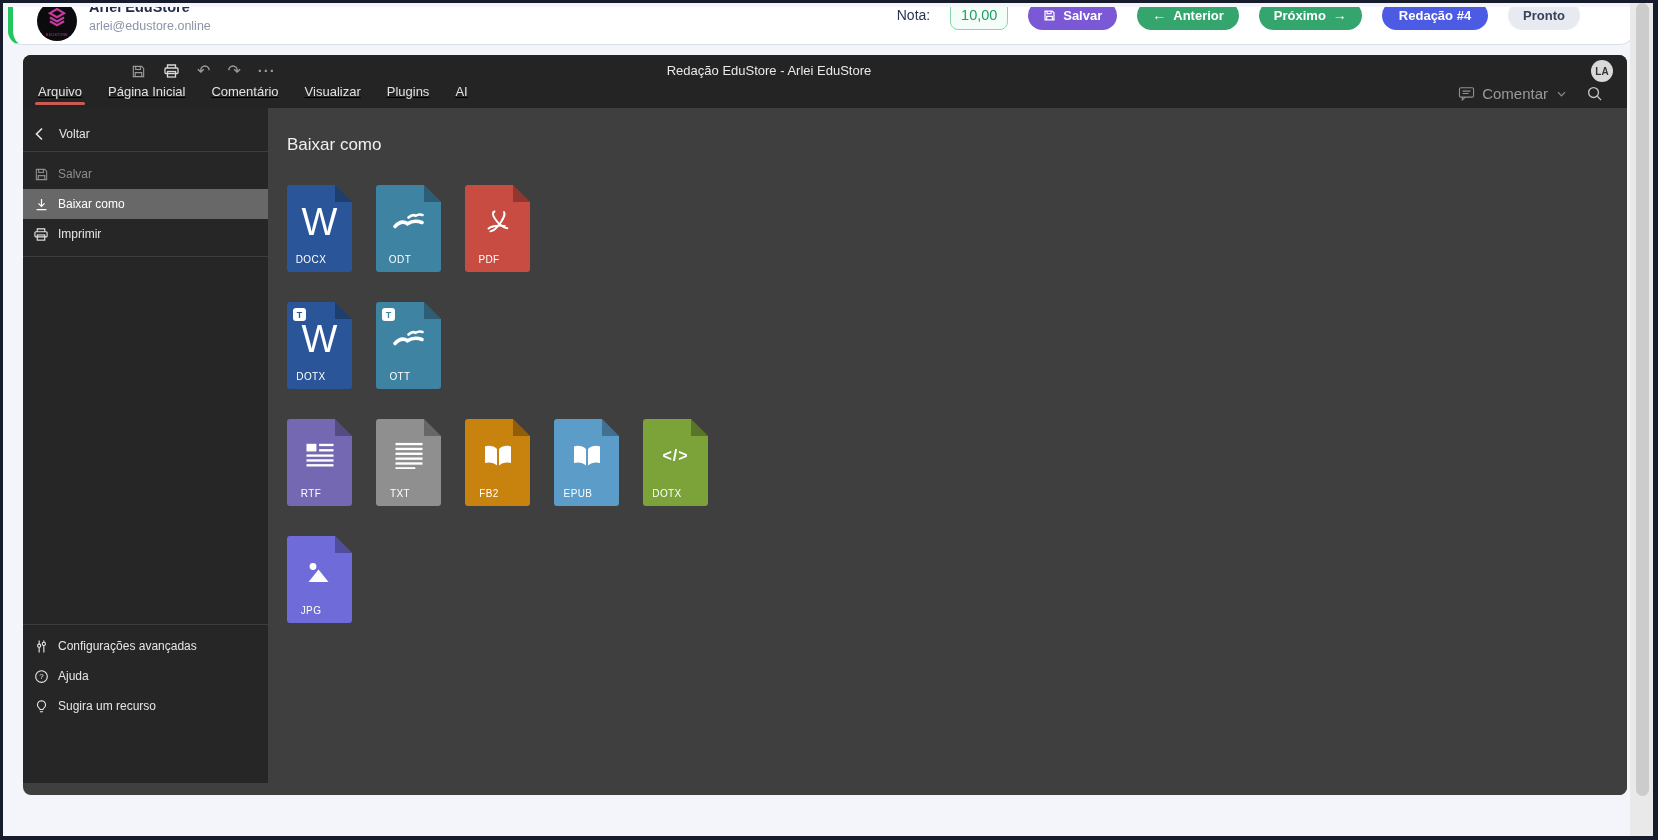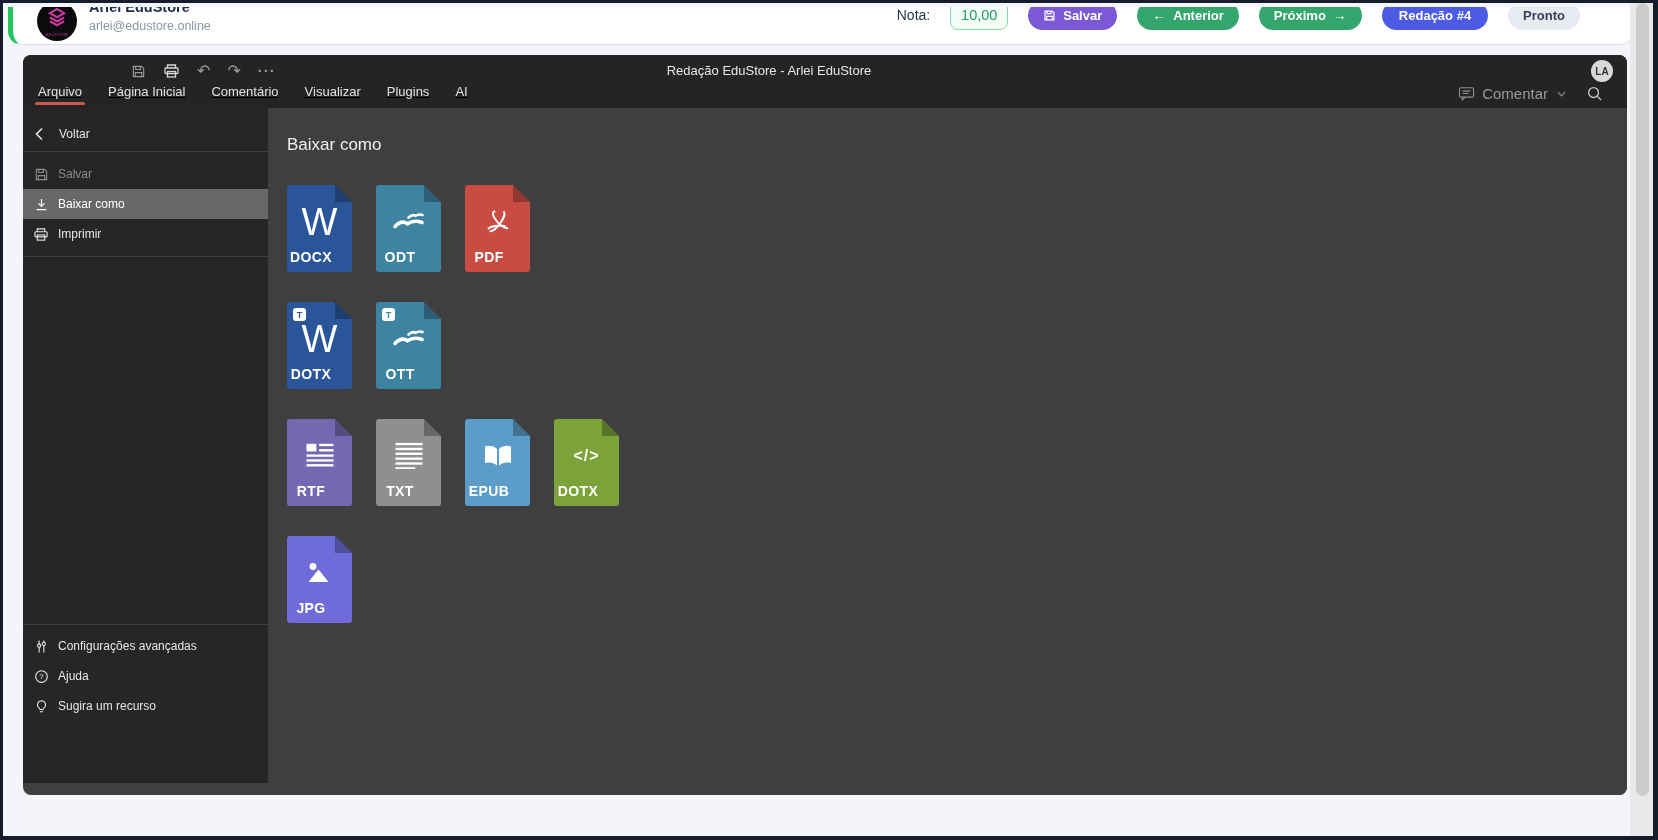--- a/index.html
+++ b/index.html
@@ -65,22 +65,22 @@
   .fmt-grid{margin-top:30px;}
   .fmt-row{display:flex;gap:24px;margin-bottom:30px;}
   .tile{position:relative;width:65px;height:87px;border-radius:3px;background:var(--c);cursor:pointer;flex:none;}
   .tile::before{content:'';position:absolute;top:0;right:0;width:17px;height:17px;background:#3f3f3f;
     clip-path:polygon(0 0,100% 0,100% 100%);}
   .tile::after{content:'';position:absolute;top:0;right:0;width:17px;height:17px;background:rgba(0,0,0,.28);
     clip-path:polygon(0 0,0 100%,100% 100%);}
   .tglyph{position:absolute;left:0;right:0;top:10px;bottom:24px;display:flex;align-items:center;justify-content:center;}
   .gw{font-size:38px;color:#fff;line-height:38px;}
   .gcode{font-size:16px;font-weight:bold;color:#fff;letter-spacing:1px;}
-  .tlabel{position:absolute;left:0;right:17px;bottom:7px;text-align:center;color:#fff;font-size:14px;
-    font-weight:bold;letter-spacing:.4px;}
+  .tlabel{position:absolute;left:0;right:17px;bottom:7px;text-align:center;color:#fff;font-size:10px;
+    font-weight:normal;letter-spacing:.4px;}
   .tbadge{position:absolute;left:6px;top:6px;width:13px;height:13px;border-radius:3px;background:#fff;
     font-size:9px;font-weight:bold;display:flex;align-items:center;justify-content:center;z-index:2;}
 
   
   .scroll-rail{position:absolute;right:0;top:0;bottom:0;width:23px;background:#e9e9e9;}
   .scroll-thumb{position:absolute;right:4px;top:0;width:13px;height:793px;background:#cccccc;border-radius:7px;}
 </style>
 </head>
 <body>
 
@@ -339,20 +339,29 @@
                   <rect x="2" y="1" width="30" height="2.6" fill="#fff"></rect>
                   <rect x="2" y="6.4" width="30" height="2.6" fill="#fff"></rect>
                   <rect x="2" y="11.8" width="30" height="2.6" fill="#fff"></rect>
                   <rect x="2" y="17.2" width="30" height="2.6" fill="#fff"></rect>
                   <rect x="2" y="22.6" width="30" height="2.6" fill="#fff"></rect>
                   <rect x="2" y="28" width="22" height="2.6" fill="#fff"></rect>
                 </svg>
               </div>
               <div class="tlabel">TXT</div>
             </div>
+            <div class="tile" style="--c: #c8830f;">
+              <div class="tglyph">
+                <svg width="34" height="28" viewBox="0 0 34 28">
+                  <path d="M16 7 C13 4 8 3.2 4 4.4 V21 c4 -1.2 9 -0.4 12 2.4 Z" fill="#fff"></path>
+                  <path d="M18 7 C21 4 26 3.2 30 4.4 V21 c-4 -1.2 -9 -0.4 -12 2.4 Z" fill="#fff"></path>
+                </svg>
+              </div>
+              <div class="tlabel">FB2</div>
+            </div>
             <div class="tile" style="--c: #5b9cc9;">
               <div class="tglyph">
                 <svg width="34" height="28" viewBox="0 0 34 28">
                   <path d="M16 7 C13 4 8 3.2 4 4.4 V21 c4 -1.2 9 -0.4 12 2.4 Z" fill="#fff"></path>
                   <path d="M18 7 C21 4 26 3.2 30 4.4 V21 c-4 -1.2 -9 -0.4 -12 2.4 Z" fill="#fff"></path>
                 </svg>
               </div>
               <div class="tlabel">EPUB</div>
             </div>
             <div class="tile" style="--c: #7ca33a;">

